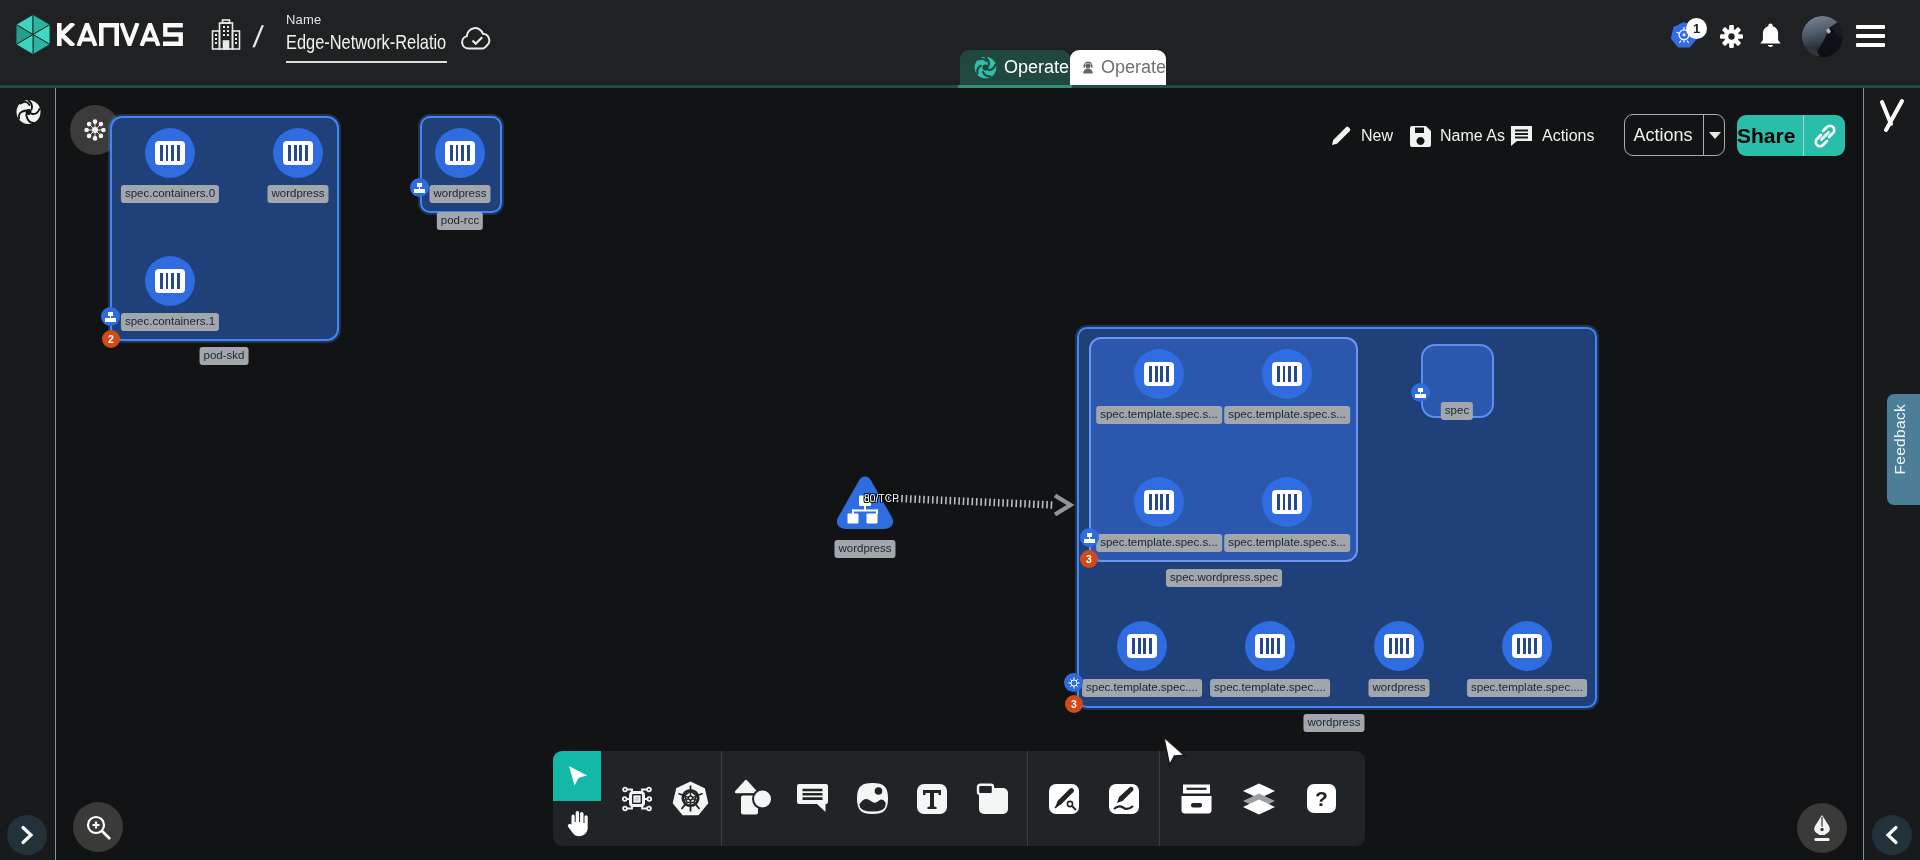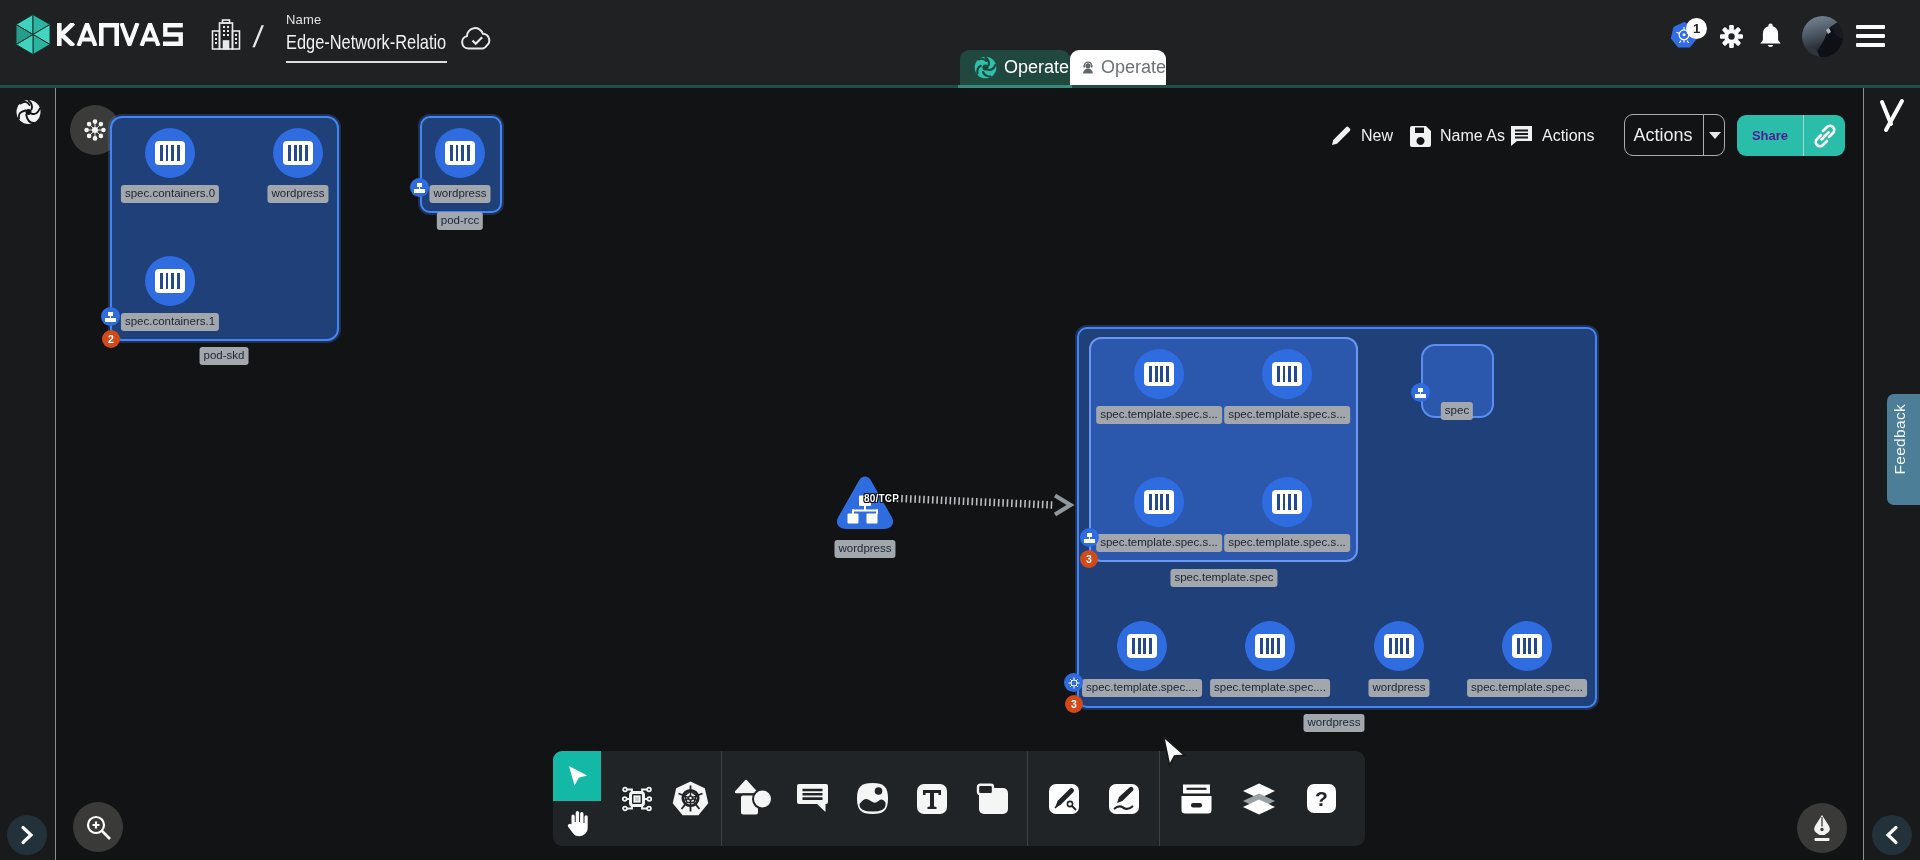--- a/index.html
+++ b/index.html
@@ -34,21 +34,21 @@
   
   .cbtn { position:absolute; border-radius:50%; display:flex; align-items:center; justify-content:center; }
   
   .act { position:absolute; top:118px; height:36px; display:flex; align-items:center; color:#f0f1f1; font-size:16px; }
   .act svg { margin-right:9px; }
   #actionsBtn { position:absolute; left:1624px; top:114px; width:101px; height:42px; border:1px solid #a9adaf; border-radius:9px; display:flex; align-items:center; color:#eceded; }
   #actionsBtn .t { font-size:18px; width:76px; text-align:center; }
   #actionsBtn .dv { width:1px; height:42px; background:#a9adaf; margin-left:2px; }
   #actionsBtn .car { width:0; height:0; border-left:6.5px solid transparent; border-right:6.5px solid transparent; border-top:7.5px solid #e7e8e8; margin-left:5px; }
   #shareBtn { position:absolute; left:1737px; top:115px; width:108px; height:41px; background:#2abda9; border-radius:9px; display:flex; align-items:center; }
-  #shareBtn .t { color:#4c1d95; font-size:13px; font-weight:700; width:66px; text-align:center; }
+  #shareBtn .t { color:#000000; font-size:21px; font-weight:700; width:66px; text-align:left; }
   #shareBtn .dv { width:1px; height:41px; background:#9fd9d0; }
   
   .grp { position:absolute; border:2px solid #4285f4; background:#1f4078; border-radius:12px; box-shadow:0 0 0 2px rgba(70,130,240,.28); }
   .grp2 { position:absolute; border:2px solid #6b97f2; background:#2b57ac; border-radius:12px; }
   .node { position:absolute; width:50px; height:50px; border-radius:50%; background:#2e6ce0; }
   .node i { position:absolute; left:10px; top:13px; width:30px; height:24px; background:#fff; border-radius:4px; display:block; }
   .node i::after { content:""; position:absolute; left:5px; top:4px; width:20px; height:16px; background:repeating-linear-gradient(90deg,#24498f 0 2.8px,transparent 2.8px 5.7px); }
   .lb { position:absolute; transform:translateX(-50%); background:#a2a7ae; color:#1a2430; font-size:11.5px; line-height:15px; padding:1px 4px 2px; border-radius:3px; white-space:nowrap; z-index:5; }
   .bb { position:absolute; width:19px; height:19px; border-radius:50%; background:#2e6ce0; display:flex; align-items:center; justify-content:center; z-index:6; }
   .rb { position:absolute; width:18px; height:18px; border-radius:50%; background:#d2491a; color:#fff; font-size:10.5px; font-weight:700; text-align:center; line-height:18px; z-index:6; }
@@ -301,41 +301,41 @@
     <rect x="17" y="35.5" width="26" height="2"></rect>
     <rect x="17" y="35.5" width="2" height="4.5"></rect>
     <rect x="41" y="35.5" width="2" height="4.5"></rect>
   </g>
 </svg>
 <div class="lb" style="left:865px;top:540px">wordpress</div>
 <svg class="abs" style="left:880px;top:485px" width="200" height="40" viewBox="0 0 200 40">
   <path d="M8 13 L173 20" stroke="#c3c7cc" stroke-width="7.5" stroke-dasharray="1.6 2.8" opacity="0.95"></path>
   <path d="M175 10.5 L190.5 20 L175 29.5" fill="none" stroke="#8f969c" stroke-width="4.2"></path>
 </svg>
-<div class="abs" style="left:864px;top:493px;color:#fff;font-size:10px;font-weight:700;letter-spacing:.2px;text-shadow:-1px -1px 0 #000,1px -1px 0 #000,-1px 1px 0 #000,1px 1px 0 #000;z-index:4">80/TCP</div>
+<div class="abs" style="left:864px;top:493px;color:#fff;font-size:10px;font-weight:400;letter-spacing:.2px;text-shadow:-1px -1px 0 #000,1px -1px 0 #000,-1px 1px 0 #000,1px 1px 0 #000;z-index:4">80/TCP</div>
 
 <div class="grp" style="left:1077px;top:327px;width:520px;height:381px;border-radius:10px"></div>
 <div class="grp2" style="left:1089px;top:337px;width:269px;height:225px"></div>
 <div class="node" style="left:1134px;top:349px">
       <i></i>
     </div>
 <div class="node" style="left:1262px;top:349px">
       <i></i>
     </div>
 <div class="node" style="left:1134px;top:477px">
       <i></i>
     </div>
 <div class="node" style="left:1262px;top:477px">
       <i></i>
     </div>
 <div class="lb" style="left:1159px;top:406px">spec.template.spec.s...</div>
 <div class="lb" style="left:1287px;top:406px">spec.template.spec.s...</div>
 <div class="lb" style="left:1159px;top:534px">spec.template.spec.s...</div>
 <div class="lb" style="left:1287px;top:534px">spec.template.spec.s...</div>
-<div class="lb" style="left:1224px;top:569px">spec.template.spec</div>
+<div class="lb" style="left:1224px;top:569px">spec.wordpress.spec</div>
 <div class="bb" style="left:1080px;top:528px">
       <svg width="11" height="10">
         <rect x="3" y="0" width="5" height="4" fill="#fff"></rect>
         <rect x="5" y="4" width="1" height="2" fill="#fff"></rect>
         <rect x="0" y="6" width="11" height="4" fill="#fff"></rect>
       </svg>
     </div>
 <div class="rb" style="left:1080px;top:550px">3</div>
 
 <div class="abs" style="left:1421px;top:344px;width:73px;height:74px;border-radius:14px;background:#2b57ac;border:2px solid #5b8ef0"></div>

